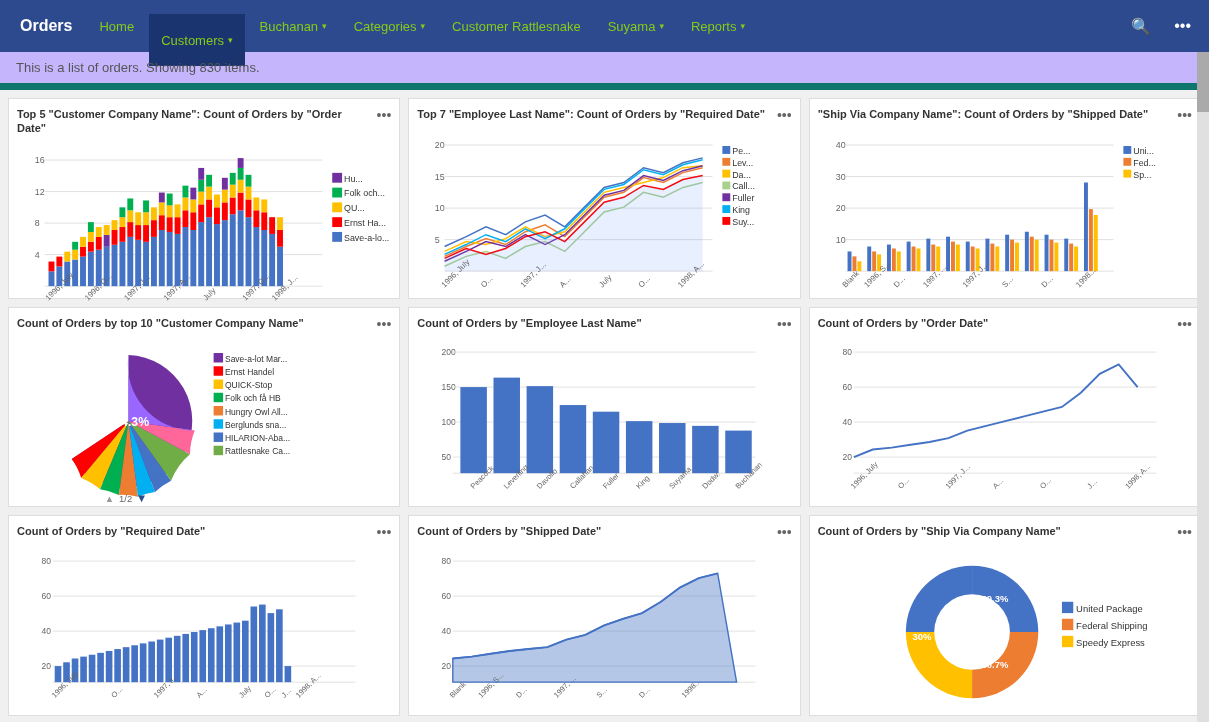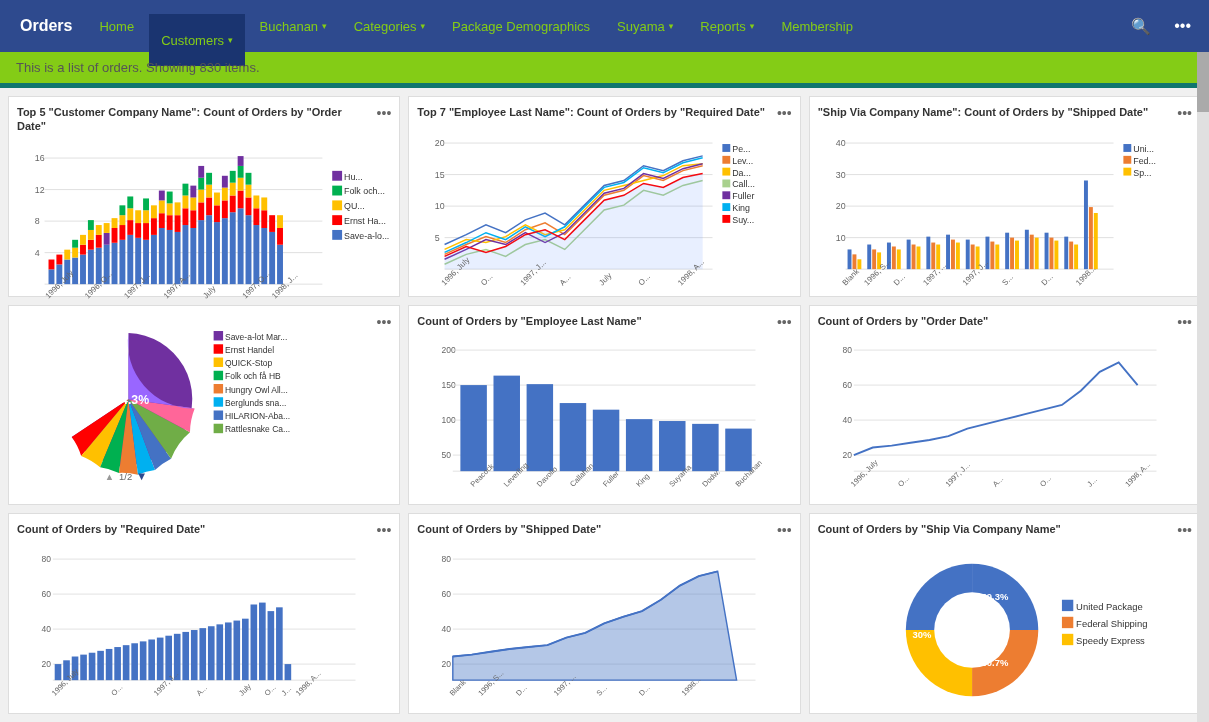--- a/index.html
+++ b/index.html
@@ -34,25 +34,25 @@
       font-size: 13px;
       white-space: nowrap;
     }
     .nav-item.active { background: #1a3470; margin-top: 28px; }
     .nav-item .caret { font-size: 9px; margin-left: 4px; }
     .nav-spacer { flex: 1; }
     .nav-icon { color: white; padding: 0 10px; cursor: pointer; font-size: 16px; display: flex; align-items: center; height: 100%; }
 
     
     .subtitle-bar {
-      background: #84cc16;
+      background: #c4b5fd;
       padding: 8px 16px;
       font-size: 13px;
       color: #555;
-      border-bottom: 5px solid #0f766e;
+      border-bottom: 7px solid #0f766e;
     }
 
     
     .main-content {
       background: #f0f0f0;
       padding: 8px;
       display: grid;
       grid-template-columns: 1fr 1fr 1fr;
       grid-template-rows: auto auto auto;
       gap: 8px;
@@ -119,30 +119,29 @@
     <span class="caret">▾</span>
   </div>
   <div class="nav-item">
     <span>Buchanan</span>
     <span class="caret">▾</span>
   </div>
   <div class="nav-item">
     <span>Categories</span>
     <span class="caret">▾</span>
   </div>
-  <div class="nav-item">Package Demographics</div>
+  <div class="nav-item">Customer Rattlesnake</div>
   <div class="nav-item">
     <span>Suyama</span>
     <span class="caret">▾</span>
   </div>
   <div class="nav-item">
     <span>Reports</span>
     <span class="caret">▾</span>
   </div>
-  <div class="nav-item">Membership</div>
   <div class="nav-spacer"></div>
   <div class="nav-icon">🔍</div>
   <div class="nav-icon">•••</div>
 </nav>
 
 <div class="subtitle-bar">
   <span>This is a list of orders. Showing 830 items.</span>
 </div>
 
 <div class="main-content">
@@ -408,20 +407,21 @@
         <text x="320" y="26" font-size="9" fill="#333">Uni...</text>
         <rect x="310" y="30" width="8" height="8" fill="#ed7d31"></rect>
         <text x="320" y="38" font-size="9" fill="#333">Fed...</text>
         <rect x="310" y="42" width="8" height="8" fill="#ffc000"></rect>
         <text x="320" y="50" font-size="9" fill="#333">Sp...</text>
       </svg>
     </div>
   </div>
 
   <div class="chart-card">
+    <div class="chart-title">Count of Orders by top 10 "Customer Company Name"</div>
     <div class="chart-menu">•••</div>
     <div class="chart-area">
       <svg width="100%" height="100%" viewBox="0 0 380 185">
 
         <path d="M110,90 L110,20 A70,70 0 1,1 50,130 Z" fill="#7030a0"></path>
 
         <path d="M110,90 L50,130 A70,70 0 0,1 60,150 Z" fill="#ff0000"></path>
         <path d="M110,90 L60,150 A70,70 0 0,1 80,162 Z" fill="#ffc000"></path>
         <path d="M110,90 L80,162 A70,70 0 0,1 100,168 Z" fill="#00b050"></path>
         <path d="M110,90 L100,168 A70,70 0 0,1 120,170 Z" fill="#ed7d31"></path>

